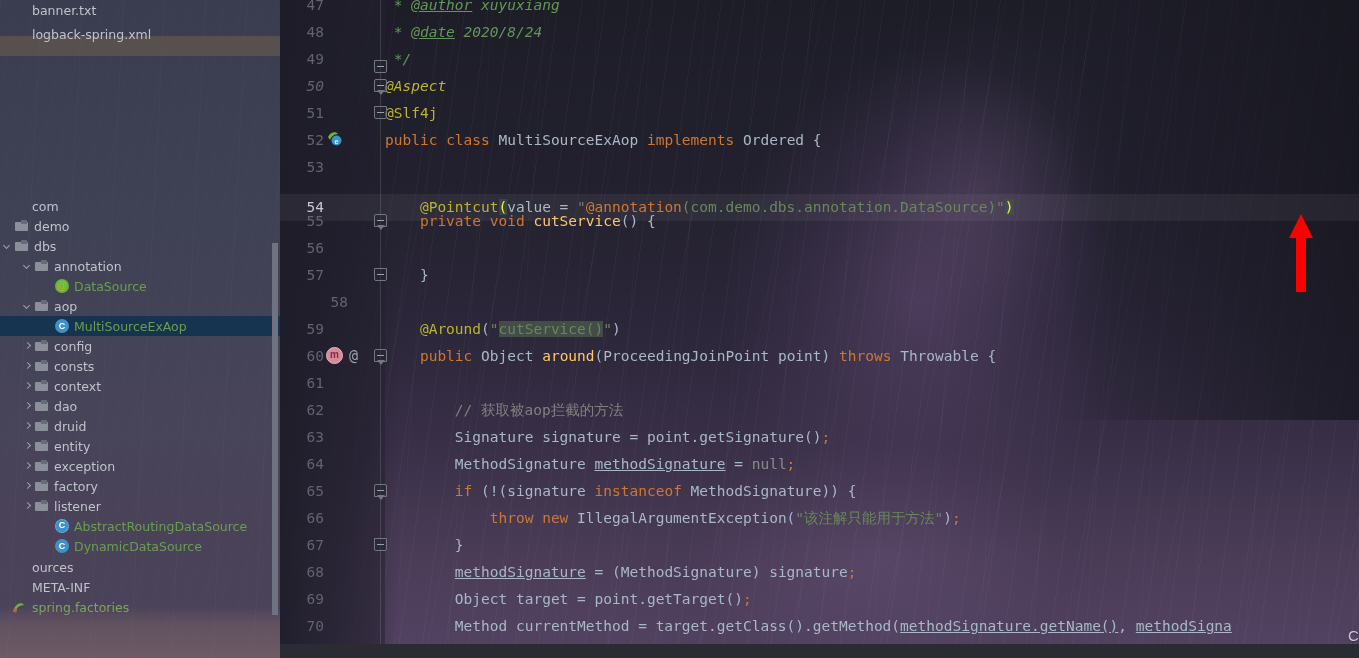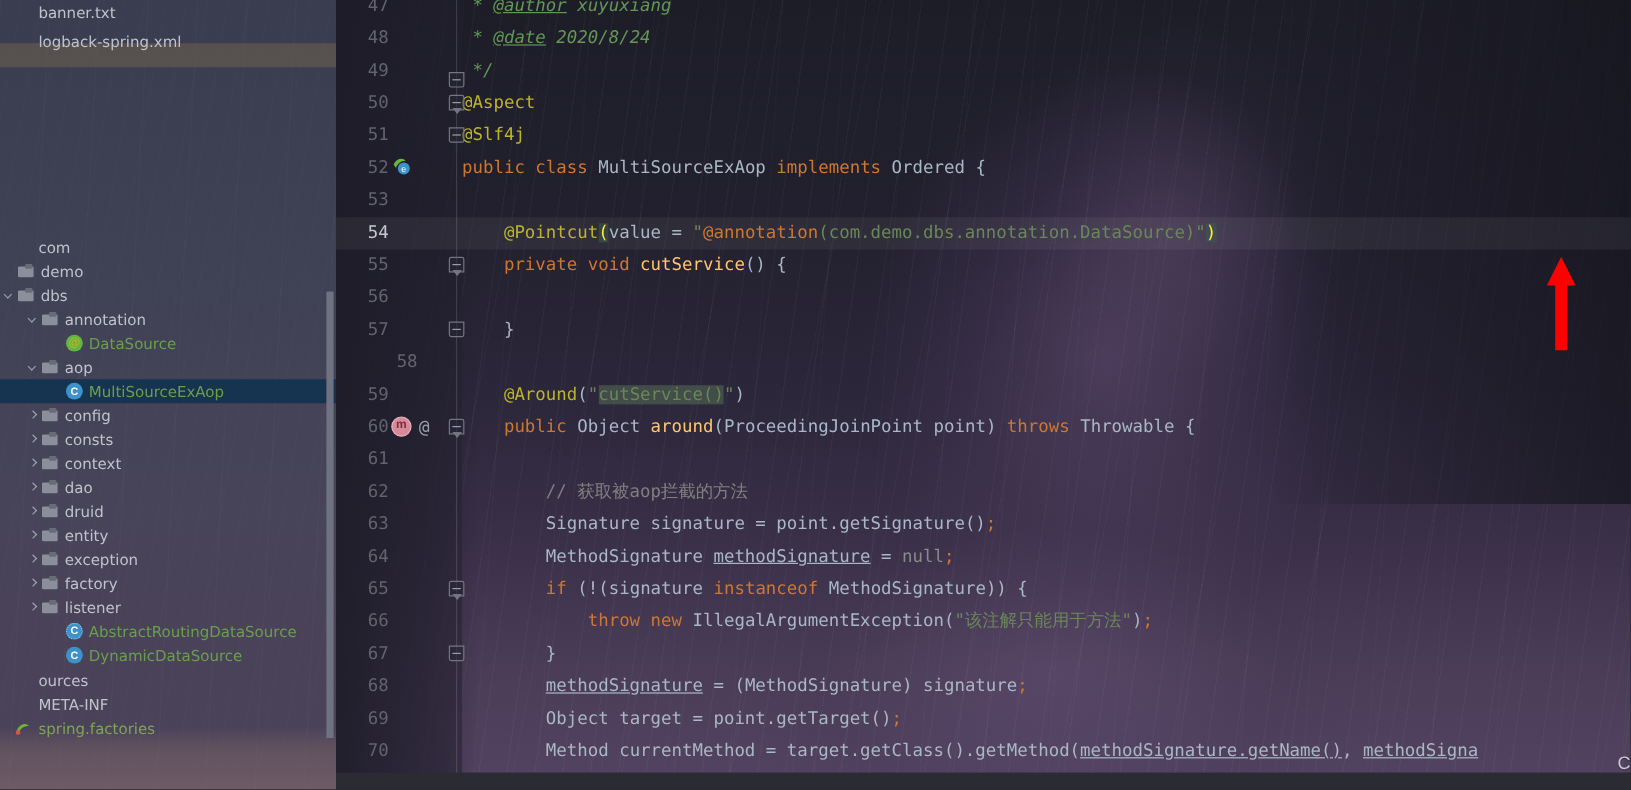--- a/index.html
+++ b/index.html
@@ -163,21 +163,21 @@
   }
 
   .code-line {
     position: absolute;
     left: 0; width: 1079px; height: 27px;
     font-family: "DejaVu Sans Mono", monospace;
     font-size: 14.5px;
     line-height: 27px;
     white-space: pre;
   }
-  .code-line.current { background: rgba(255,255,255,0.055); }
+  .code-line.current { background: rgba(255,255,255,0.055); margin-top: 13px; }
   .lnum {
     position: absolute; left: 8px; width: 36px;
     text-align: right;
     color: #62636f;
     font-family: "DejaVu Sans Mono", monospace;
     font-size: 14.5px;
   }
   .lnum.active { color: #c6c8d0; }
   .ctext {
     position: absolute; left: 105px;
@@ -430,21 +430,21 @@
     <div id="wall"></div>
     <div id="wall-dark-left"></div>
     <div id="wall-dark-right"></div>
     <div id="gutter"></div>
     <div id="foldline"></div>
 
     <div id="lines">
         <div class="code-line" style="top: -8px;"><span class="lnum">47</span><span class="ctext"><span class="doc"> * </span><span class="doctag">@author</span><span class="doc"> xuyuxiang</span></span></div>
         <div class="code-line" style="top: 19px;"><span class="lnum">48</span><span class="ctext"><span class="doc"> * </span><span class="doctag">@date</span><span class="doc"> 2020/8/24</span></span></div>
         <div class="code-line" style="top: 46px;"><span class="lnum">49</span><span class="ctext"><span class="doc"> */</span></span></div>
-        <div class="code-line" style="top: 73px;"><span class="lnum">50</span><span class="ctext"><span class="ann">@Aspect</span></span></div>
+        <div class="code-line" style="top: 73px; font-style: italic;"><span class="lnum">50</span><span class="ctext"><span class="ann">@Aspect</span></span></div>
         <div class="code-line" style="top: 100px;"><span class="lnum">51</span><span class="ctext"><span class="ann">@Slf4j</span></span></div>
         <div class="code-line" style="top: 127px;"><span class="lnum">52</span><span class="ctext"><span class="kw">public</span> <span class="kw">class</span> <span class="type">MultiSourceExAop</span> <span class="kw">implements</span> <span class="type">Ordered</span> <span class="punct">{</span></span></div>
         <div class="code-line" style="top: 154px;"><span class="lnum">53</span><span class="ctext"></span></div>
         <div class="code-line current" style="top: 181px;"><span class="lnum active">54</span><span class="ctext">    <span class="ann">@Pointcut</span><span class="hl-bracket">(</span><span class="plain">value = </span><span class="str">"</span><span class="str" style="color:#cc7832">@annotation</span><span class="str">(com.demo.dbs.annotation.DataSource)"</span><span class="hl-bracket">)</span></span></div>
         <div class="code-line" style="top: 208px;"><span class="lnum">55</span><span class="ctext">    <span class="kw">private</span> <span class="kw">void</span> <span class="meth">cutService</span><span class="punct">() {</span></span></div>
         <div class="code-line" style="top: 235px;"><span class="lnum">56</span><span class="ctext"></span></div>
         <div class="code-line" style="top: 262px;"><span class="lnum">57</span><span class="ctext">    <span class="punct">}</span></span></div>
         <div class="code-line" style="top: 289px; margin-left: 24px;"><span class="lnum">58</span><span class="ctext"></span></div>
         <div class="code-line" style="top: 316px;"><span class="lnum">59</span><span class="ctext">    <span class="ann">@Around</span><span class="punct">(</span><span class="str">"</span><span class="str hl-usage">cutService()</span><span class="str">"</span><span class="punct">)</span></span></div>
         <div class="code-line" style="top: 343px;"><span class="lnum">60</span><span class="ctext">    <span class="kw">public</span> <span class="type">Object</span> <span class="meth">around</span><span class="punct">(</span><span class="type">ProceedingJoinPoint</span> <span class="plain">point</span><span class="punct">)</span> <span class="kw">throws</span> <span class="type">Throwable</span> <span class="punct">{</span></span></div>

